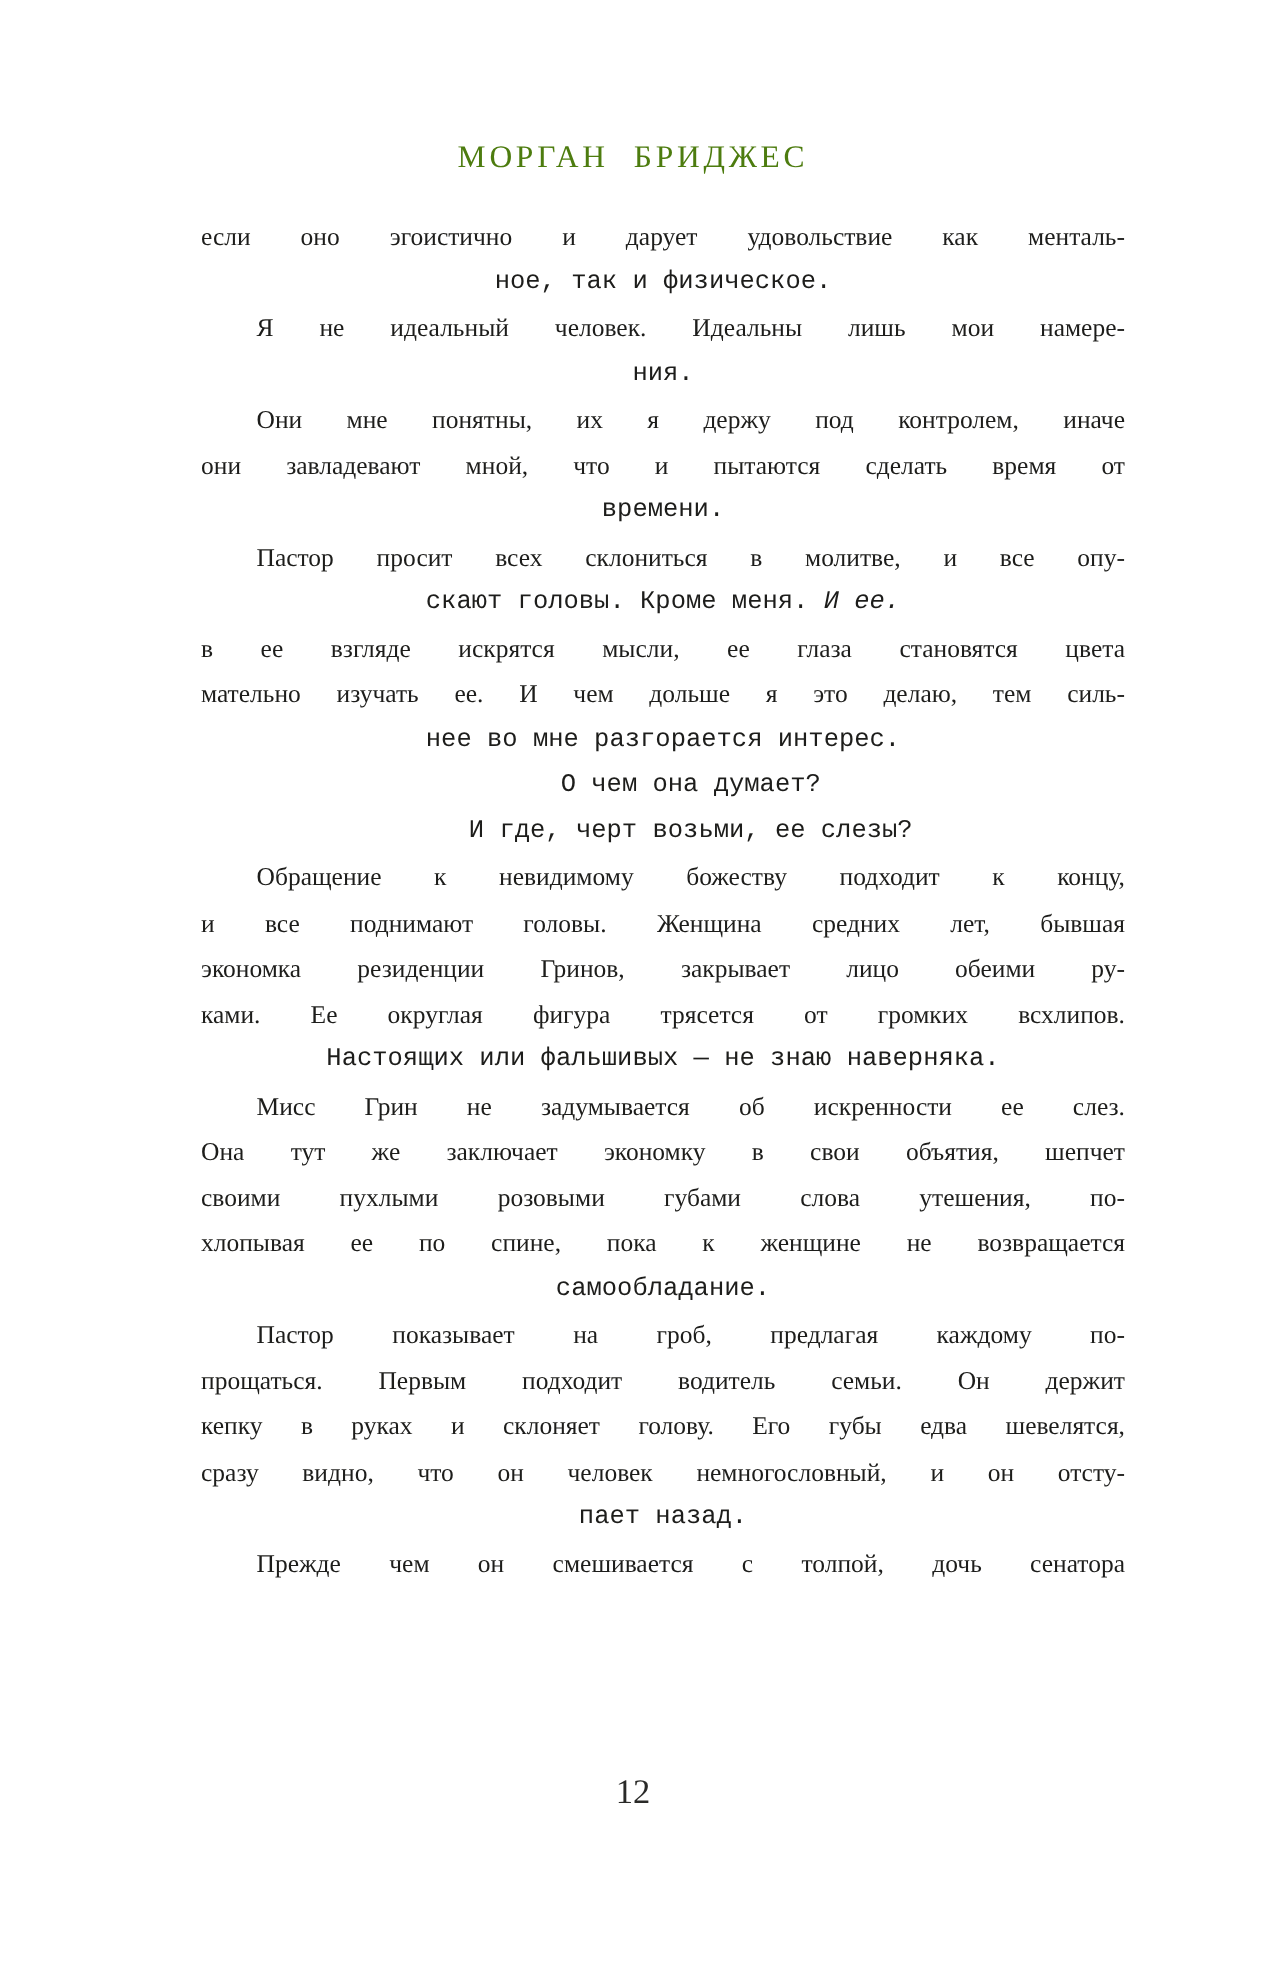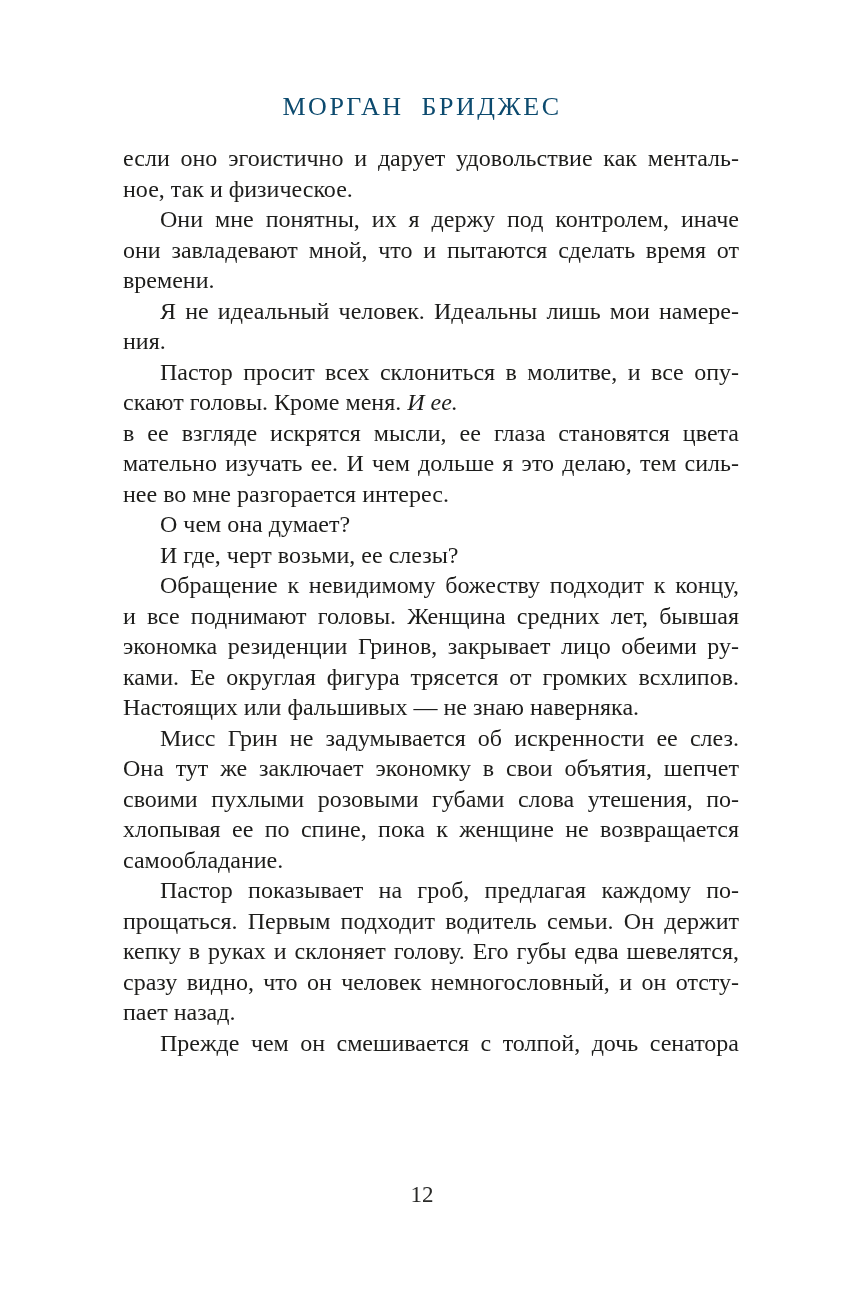--- a/index.html
+++ b/index.html
@@ -15,41 +15,42 @@
     font-family: "Liberation Serif", "DejaVu Serif", serif;
     color: #1d1d1b;
     overflow: hidden;
   }
   .running-head {
     position: absolute;
     top: 92px;
     left: 0;
     width: 100%;
     text-align: center;
-    font-size: 26px;
+    font-size: 21px;
     letter-spacing: 2.5px;
     word-spacing: 9px;
-    color: #0c4a6e;
+    color: #4d7c0f;
   }
   .text-body {
     position: absolute;
     top: 143px;
-    left: 123px;
+    left: 134px;
     width: 616px;
-    font-size: 24px;
+    font-size: 17px;
     line-height: 30.5px;
   }
   .line {
     text-align: justify;
     text-align-last: justify;
     white-space: normal;
   }
   .line.end {
-    text-align: left;
+    text-align: center;
     text-align-last: auto;
+    font-family: Liberation Mono, monospace;
   }
   .line.first {
     text-indent: 37px;
   }
   .em {
     font-style: italic;
     margin-top: 28px;
   }
   .page-number {
     position: absolute;
@@ -66,27 +67,27 @@
 
 <div class="page">
   <div class="running-head">МОРГАН БРИДЖЕС</div>
 
   <div class="text-body">
       <div>
         <div class="line"><span>если оно эгоистично и дарует удовольствие как менталь-</span></div>
         <div class="line end"><span>ное, так и физическое.</span></div>
       </div>
       <div>
+        <div class="line first"><span>Я не идеальный человек. Идеальны лишь мои намере-</span></div>
+        <div class="line end"><span>ния.</span></div>
+      </div>
+      <div>
         <div class="line first"><span>Они мне понятны, их я держу под контролем, иначе</span></div>
         <div class="line"><span>они завладевают мной, что и пытаются сделать время от</span></div>
         <div class="line end"><span>времени.</span></div>
-      </div>
-      <div>
-        <div class="line first"><span>Я не идеальный человек. Идеальны лишь мои намере-</span></div>
-        <div class="line end"><span>ния.</span></div>
       </div>
       <div>
         <div class="line first"><span>Пастор просит всех склониться в молитве, и все опу-</span></div>
         <div class="line end"><span>скают головы. Кроме меня. </span><span class="em">И ее.</span></div>
       </div>
       <div>
         <div class="line"><span>в ее взгляде искрятся мысли, ее глаза становятся цвета</span></div>
         <div class="line"><span>мательно изучать ее. И чем дольше я это делаю, тем силь-</span></div>
         <div class="line end"><span>нее во мне разгорается интерес.</span></div>
       </div>

